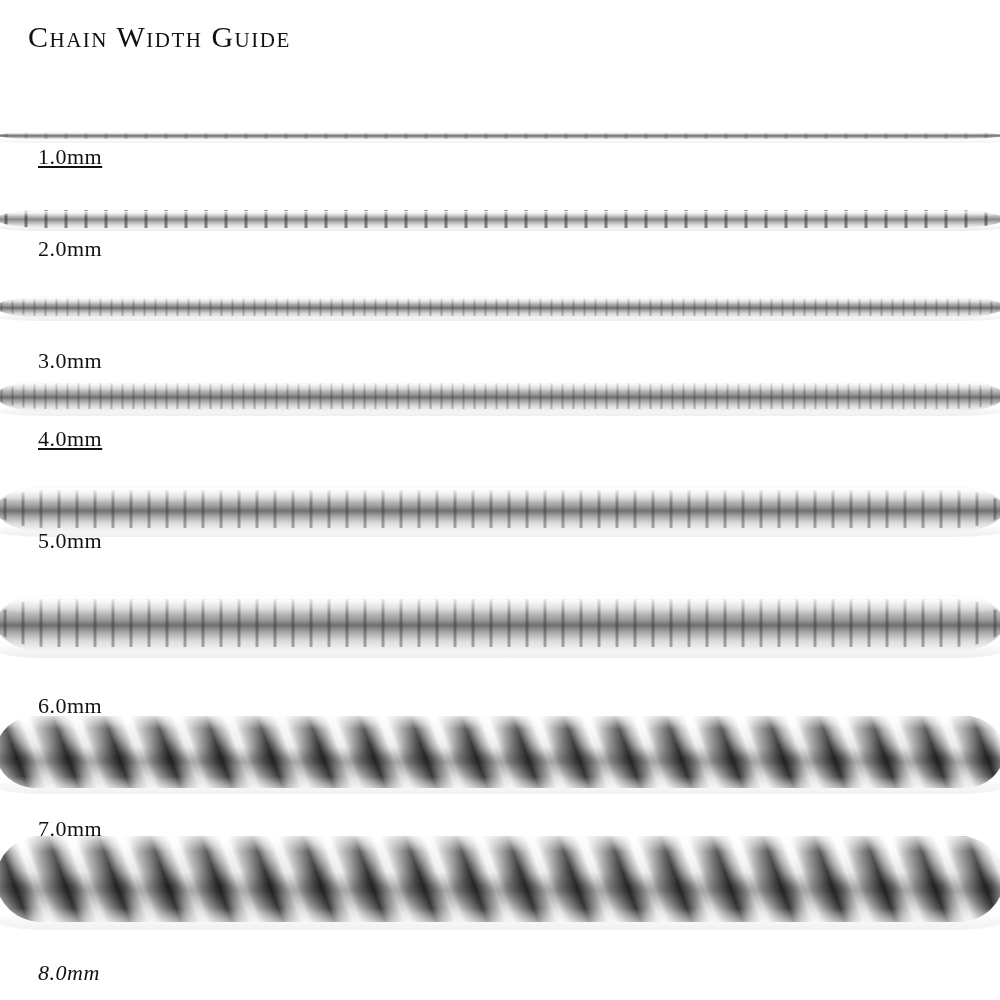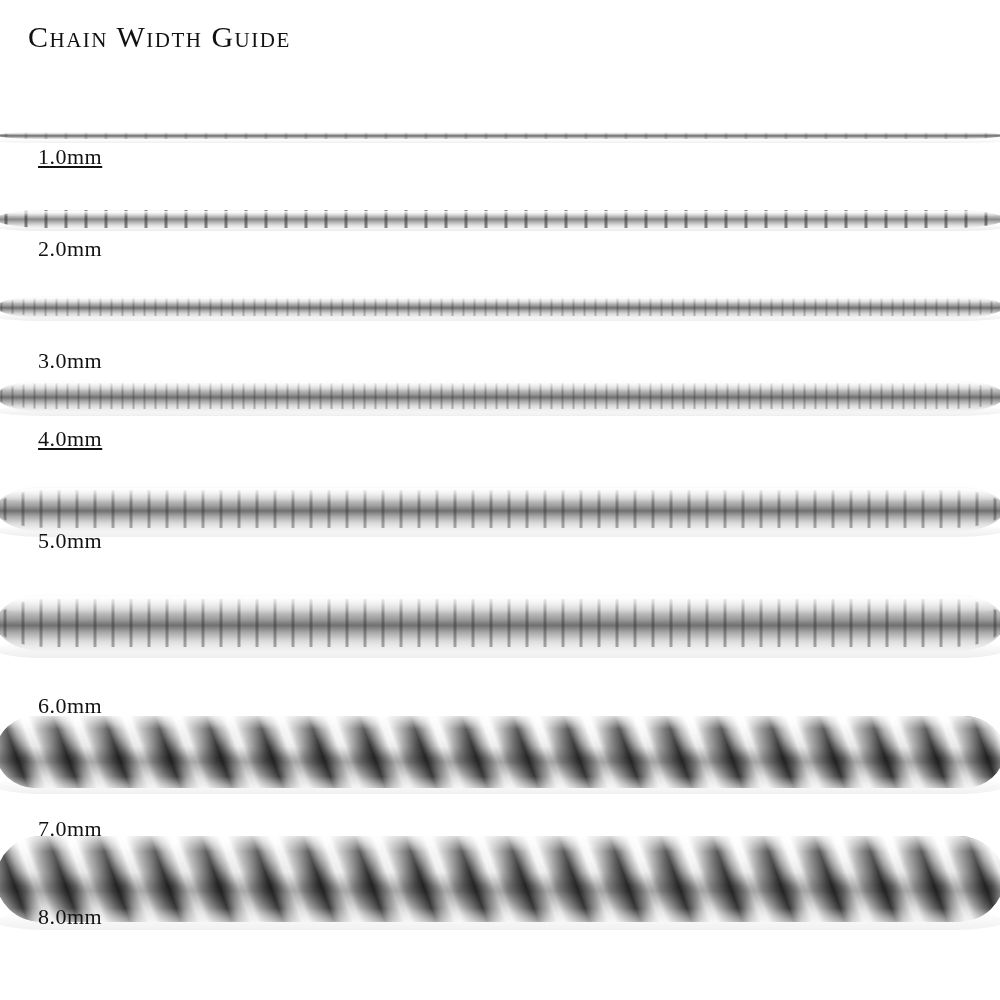--- a/index.html
+++ b/index.html
@@ -232,14 +232,14 @@
   <div class="chain-label" style="top:804px;margin-top:12px;">7.0mm</div>
 </div>
 
 <div class="chain-row">
   <div class="chain-strip" style="top:832px; height:104px;">
     <div class="metal type-rope-base" style="top:4px; height:86px; border-radius:46px / 50%;"></div>
     <div class="metal type-rope-tex" style="top:4px; height:86px; border-radius:46px / 50%; opacity:0.92; background-size:auto;"></div>
     <div class="metal rope-shade" style="top:4px; height:86px; border-radius:46px / 50%;"></div>
     <div class="metal shadow-under" style="top:80px; height:18px; opacity:0.35;"></div>
   </div>
-  <div class="chain-label" style="top:904px;">8.0mm</div>
+  <div class="chain-label" style="top:960px;font-style:italic;">8.0mm</div>
 </div>
 
 </body></html>

